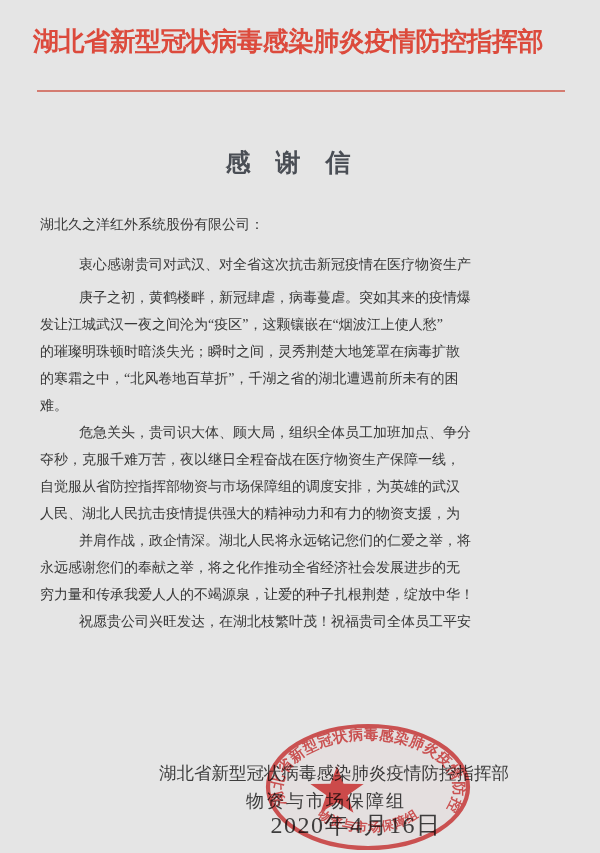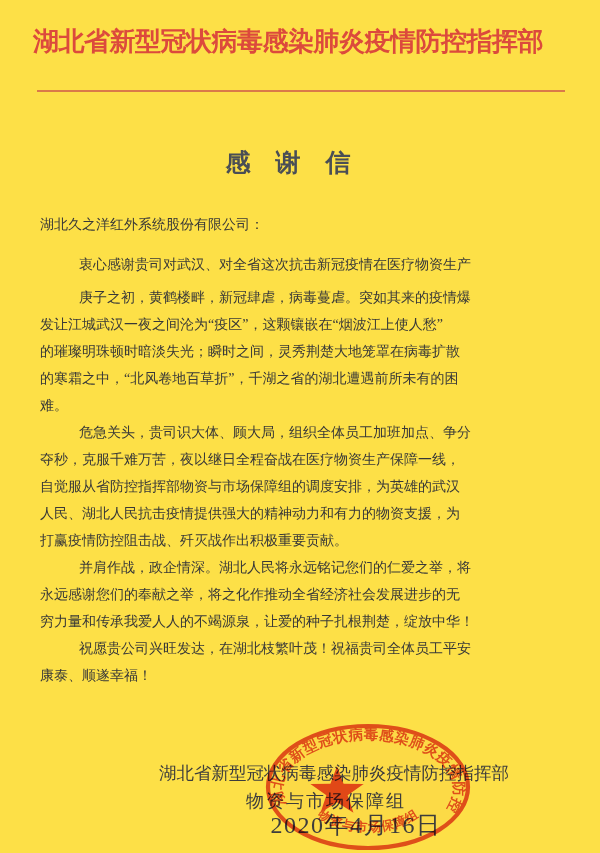--- a/index.html
+++ b/index.html
@@ -1,18 +1,18 @@
 <!DOCTYPE html>
 <html><head>
 <meta charset="utf-8">
 <style>
   html,body{margin:0;padding:0;background:#ffffff;}
   .page{
     position:relative;width:600px;height:853px;overflow:hidden;
-    background:#fde047;
+    background:#e5e5e5;
     font-family:"Liberation Serif", serif;
   }
   
   .letterhead{
     position:absolute;top:24px;left:0;width:600px;text-align:center;
     transform:translateX(-12px);
     font-size:26px;font-weight:bold;color:#dc4a3c;
     letter-spacing:-0.5px;white-space:nowrap;
     font-family:"Liberation Serif", serif;
   }
@@ -68,26 +68,24 @@
     <div class="line ind sp-lg">衷心感谢贵司对武汉、对全省这次抗击新冠疫情在医疗物资生产</div>
     <div class="line ind sp-sm">庚子之初，黄鹤楼畔，新冠肆虐，病毒蔓虐。突如其来的疫情爆</div>
     <div class="line">发让江城武汉一夜之间沦为“疫区”，这颗镶嵌在“烟波江上使人愁”</div>
     <div class="line">的璀璨明珠顿时暗淡失光；瞬时之间，灵秀荆楚大地笼罩在病毒扩散</div>
     <div class="line">的寒霜之中，“北风卷地百草折”，千湖之省的湖北遭遇前所未有的困</div>
     <div class="line">难。</div>
     <div class="line ind">危急关头，贵司识大体、顾大局，组织全体员工加班加点、争分</div>
     <div class="line">夺秒，克服千难万苦，夜以继日全程奋战在医疗物资生产保障一线，</div>
     <div class="line">自觉服从省防控指挥部物资与市场保障组的调度安排，为英雄的武汉</div>
     <div class="line">人民、湖北人民抗击疫情提供强大的精神动力和有力的物资支援，为</div>
-    <div class="line">打赢疫情防控阻击战、歼灭战作出积极重要贡献。</div>
     <div class="line ind">并肩作战，政企情深。湖北人民将永远铭记您们的仁爱之举，将</div>
     <div class="line">永远感谢您们的奉献之举，将之化作推动全省经济社会发展进步的无</div>
     <div class="line">穷力量和传承我爱人人的不竭源泉，让爱的种子扎根荆楚，绽放中华！</div>
     <div class="line ind">祝愿贵公司兴旺发达，在湖北枝繁叶茂！祝福贵司全体员工平安</div>
-    <div class="line">康泰、顺遂幸福！</div>
   </div>
 
   <div class="sig sig-org">湖北省新型冠状病毒感染肺炎疫情防控指挥部</div>
   <div class="sig sig-dept">物资与市场保障组</div>
   <div class="sig sig-date">2020年4月16日</div>
 
   <svg class="seal" viewBox="0 0 224 132" xmlns="http://www.w3.org/2000/svg">
     <defs>
       <path id="sealTop" d="M 30 85 A 86 50 0 1 1 192 85" fill="none"></path>
       <path id="sealBot" d="M 59 94 A 62 36 0 0 0 163 94" fill="none"></path>

